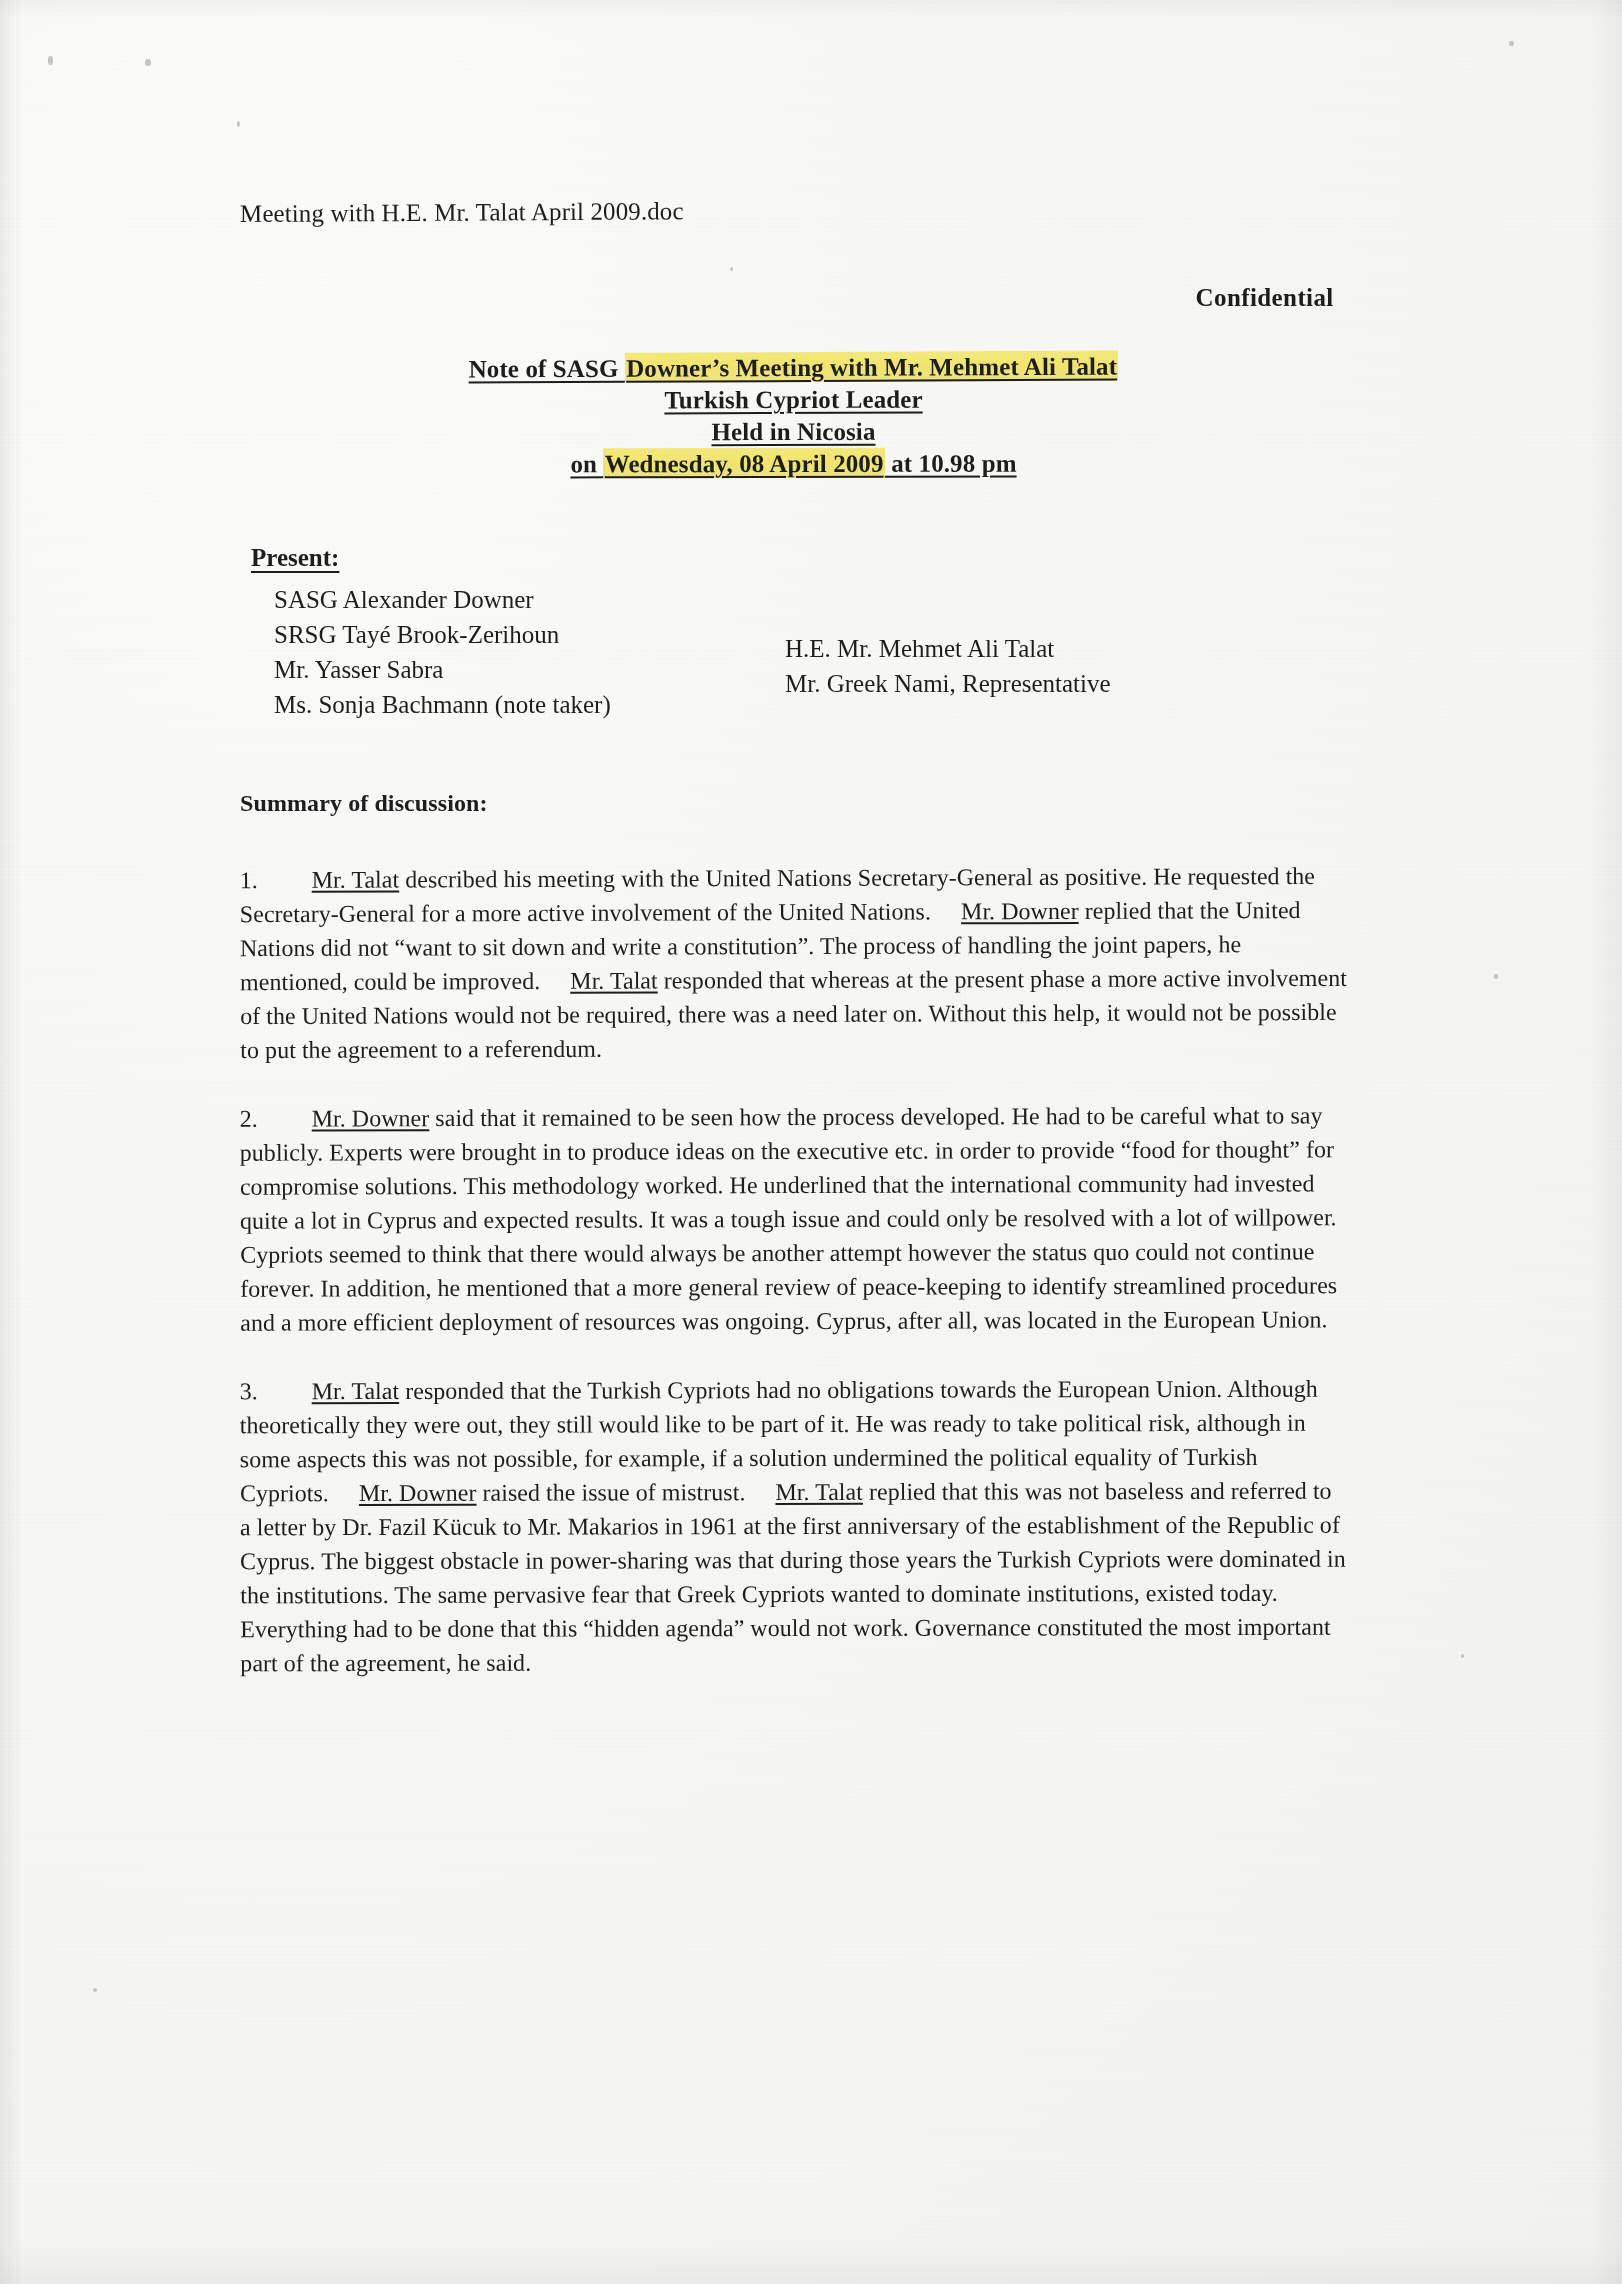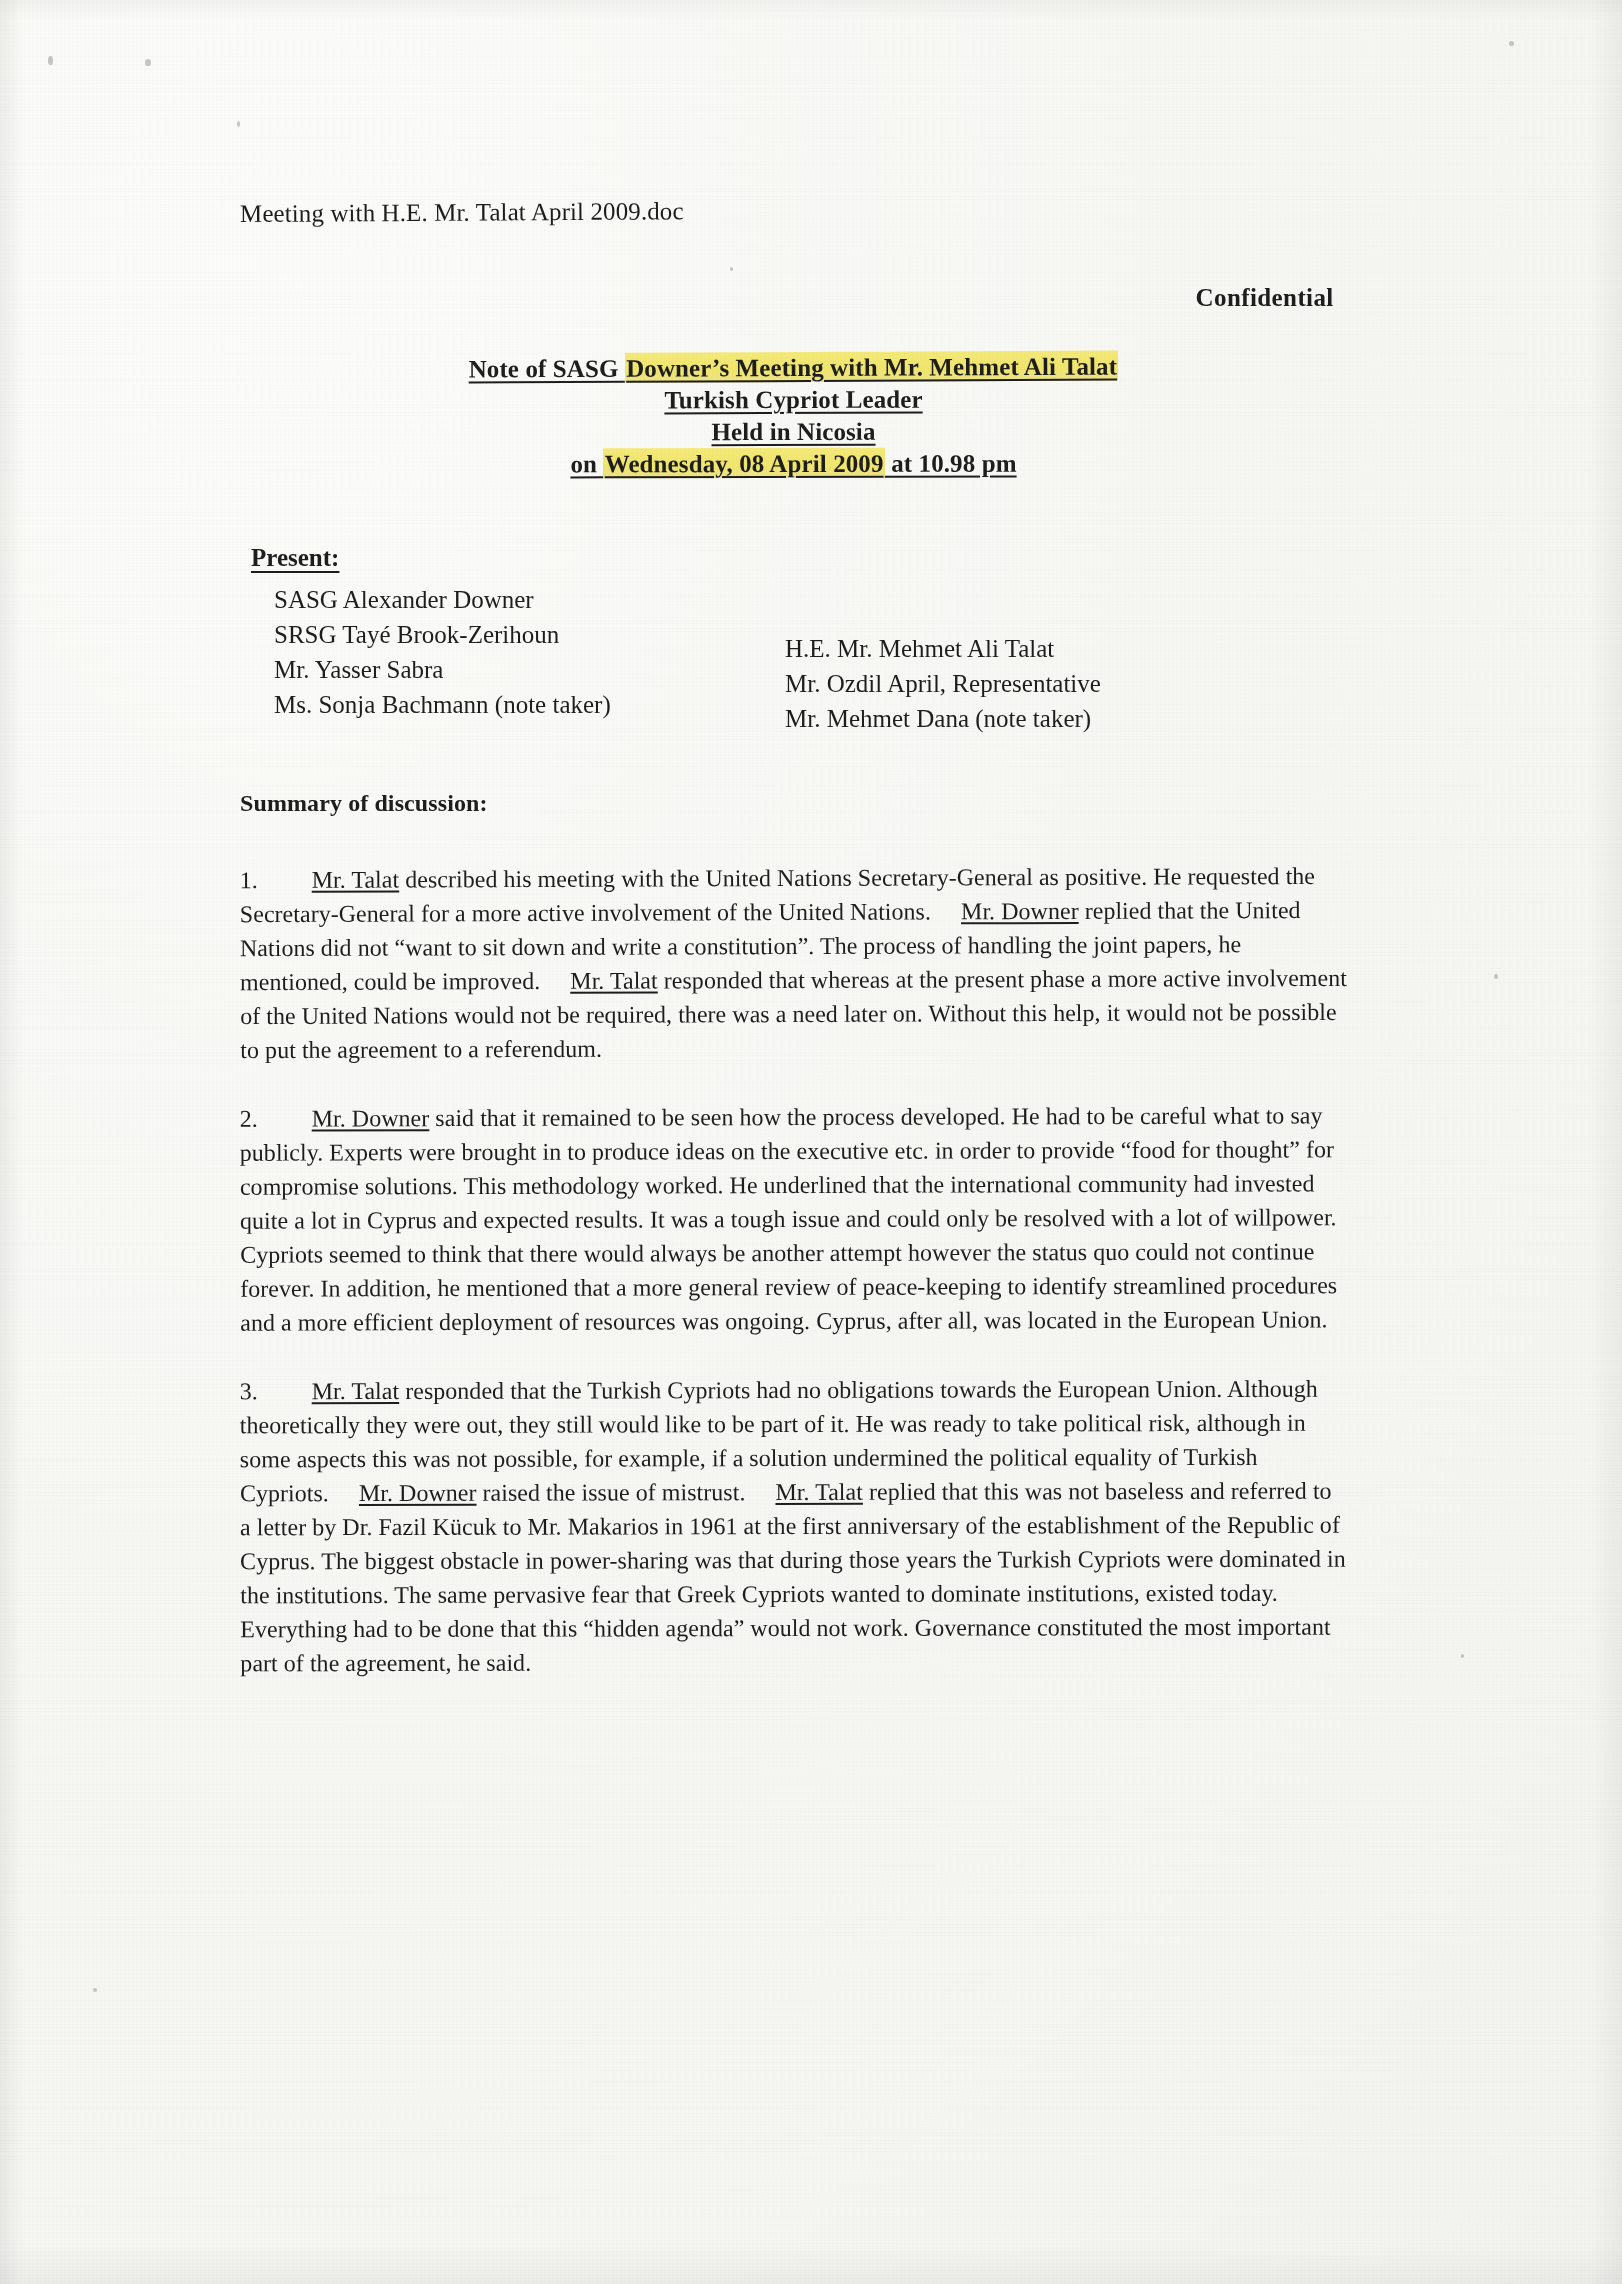--- a/index.html
+++ b/index.html
@@ -237,22 +237,21 @@
 
     <div class="present-cols">
       <div class="present-left">
         <div class="pname">SASG Alexander Downer</div>
         <div class="pname">SRSG Tayé Brook-Zerihoun</div>
         <div class="pname">Mr. Yasser Sabra</div>
         <div class="pname">Ms. Sonja Bachmann (note taker)</div>
       </div>
       <div class="present-right">
         <div class="pname">H.E. Mr. Mehmet Ali Talat</div>
-        <div class="pname">Mr. Ozdil April, Representative</div>
-        <div class="pname">Mr. Mehmet Dana (note taker)</div>
+        <div class="pname">Mr. Greek Nami, Representative</div>
       </div>
     </div>
 
     <div class="summary-head">Summary of discussion:</div>
 
     <div class="paras">
 
       <div class="para p1">
         <span class="num">1.</span><span class="u">Mr. Talat</span><span> described his meeting with the United Nations Secretary-General as positive. He requested the Secretary-General for a more active involvement of the United Nations.  </span><span class="u">Mr. Downer</span><span> replied that the United Nations did not “want to sit down and write a constitution”. The process of handling the joint papers, he mentioned, could be improved.  </span><span class="u">Mr. Talat</span><span> responded that whereas at the present phase a more active involvement of the United Nations would not be required, there was a need later on. Without this help, it would not be possible to put the agreement to a referendum.</span>
       </div>

